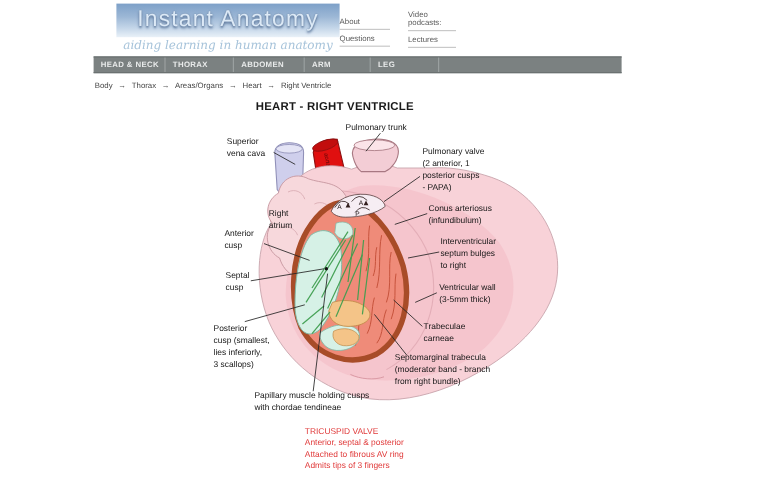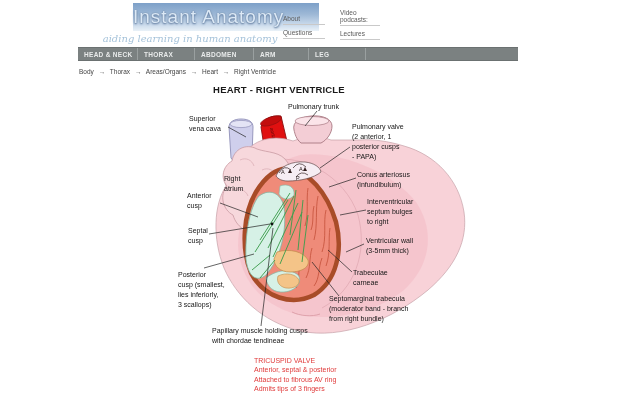--- a/index.html
+++ b/index.html
@@ -1,21 +1,21 @@
 <!DOCTYPE html>
 <html><head>
 <meta charset="utf-8">
 <style>
   html,body{margin:0;padding:0;background:#fff;}
   .page{position:relative;width:640px;height:400px;background:#fff;overflow:hidden;
         font-family:"Liberation Sans",sans-serif;color:#222;}
   
   .logo-box{position:absolute;left:97px;top:3px;width:186px;height:28px;
     background:linear-gradient(180deg,#7da0c8 0%,#9db8d6 40%,#c7d8ea 75%,#e9f1f8 100%);
-    display:flex;align-items:center;justify-content:flex-start;cursor:pointer;margin-left:36px;}
+    display:flex;align-items:center;justify-content:center;cursor:pointer;}
   .logo-text{font-size:19px;letter-spacing:1px;color:#dce9f6;
     text-shadow:0 0 1px #68809f,0 1px 2px #5a7499,0 0 3px #8fa9c9;}
   .tagline{position:absolute;left:90px;top:33px;width:200px;text-align:center;
     font-family:"DejaVu Serif",serif;font-style:italic;font-size:10px;color:#a6c3da;}
   .hlink{position:absolute;font-size:6.5px;color:#5a5a5a;border-bottom:1px solid #c9c9c9;
     cursor:pointer;line-height:1.1;}
   .hlink.about{left:283px;top:15px;width:42px;padding-bottom:2px;}
   .hlink.video{left:340px;top:9px;width:40px;padding-bottom:2px;}
   .hlink.questions{left:283px;top:29px;width:42px;padding-bottom:2px;}
   .hlink.lectures{left:340px;top:30px;width:40px;padding-bottom:2px;}

